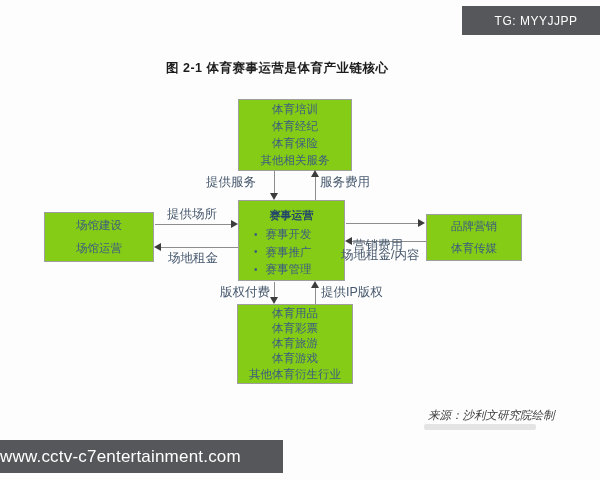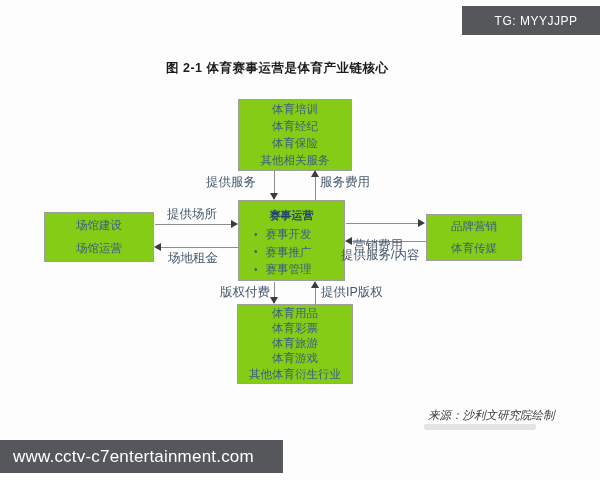--- a/index.html
+++ b/index.html
@@ -9,21 +9,21 @@
   }
   
   .badge{
     position:absolute;left:462px;top:6px;width:148px;height:29px;
     background:#56575b;color:#ffffff;font-size:12px;letter-spacing:.5px;
     display:flex;align-items:center;justify-content:center;
   }
   .footer-bar{
     position:absolute;left:0;top:440px;width:283px;height:33px;box-sizing:border-box;
     background:#56575b;color:#ffffff;font-size:17px;letter-spacing:.2px;
-    display:flex;align-items:center;padding-left:13px;
+    display:flex;align-items:center;
   }
   
   .fig-title{
     position:absolute;left:166px;top:60px;font-size:12.5px;font-weight:bold;
     color:#1c1c1c;letter-spacing:.5px;white-space:nowrap;
   }
   
   .box{
     position:absolute;border:1px solid #9e9e9e;background:#84cc16;
     color:#3e5c80;font-size:11.5px;box-sizing:border-box;
@@ -125,21 +125,21 @@
   <div class="line hline" style="left:161px;top:247px;width:77px;"></div>
   <div class="ah ah-left" style="left:154px;top:243px;"></div>
   <div class="edge-label" style="left:167px;top:208px;">提供场所</div>
   <div class="edge-label" style="left:168px;top:252px;">场地租金</div>
 
   <div class="line hline" style="left:346px;top:223px;width:73px;"></div>
   <div class="ah ah-right" style="left:418px;top:219px;"></div>
   <div class="line hline" style="left:352px;top:241px;width:74px;"></div>
   <div class="ah ah-left" style="left:345px;top:237px;"></div>
   <div class="edge-label" style="left:353px;top:205px;margin-top:34px;">营销费用</div>
-  <div class="edge-label" style="left:341px;top:249px;">提供服务/内容</div>
+  <div class="edge-label" style="left:341px;top:249px;">场地租金/内容</div>
 
   <div class="line vline" style="left:274px;top:282px;height:17px;"></div>
   <div class="ah ah-down" style="left:270px;top:297px;"></div>
   <div class="line vline" style="left:315px;top:288px;height:16px;"></div>
   <div class="ah ah-up" style="left:311px;top:281px;"></div>
   <div class="edge-label" style="left:220px;top:286px;">版权付费</div>
   <div class="edge-label" style="left:321px;top:286px;">提供IP版权</div>
 
   <div class="source-smudge"></div>
   <div class="source-note">来源：沙利文研究院绘制</div>

